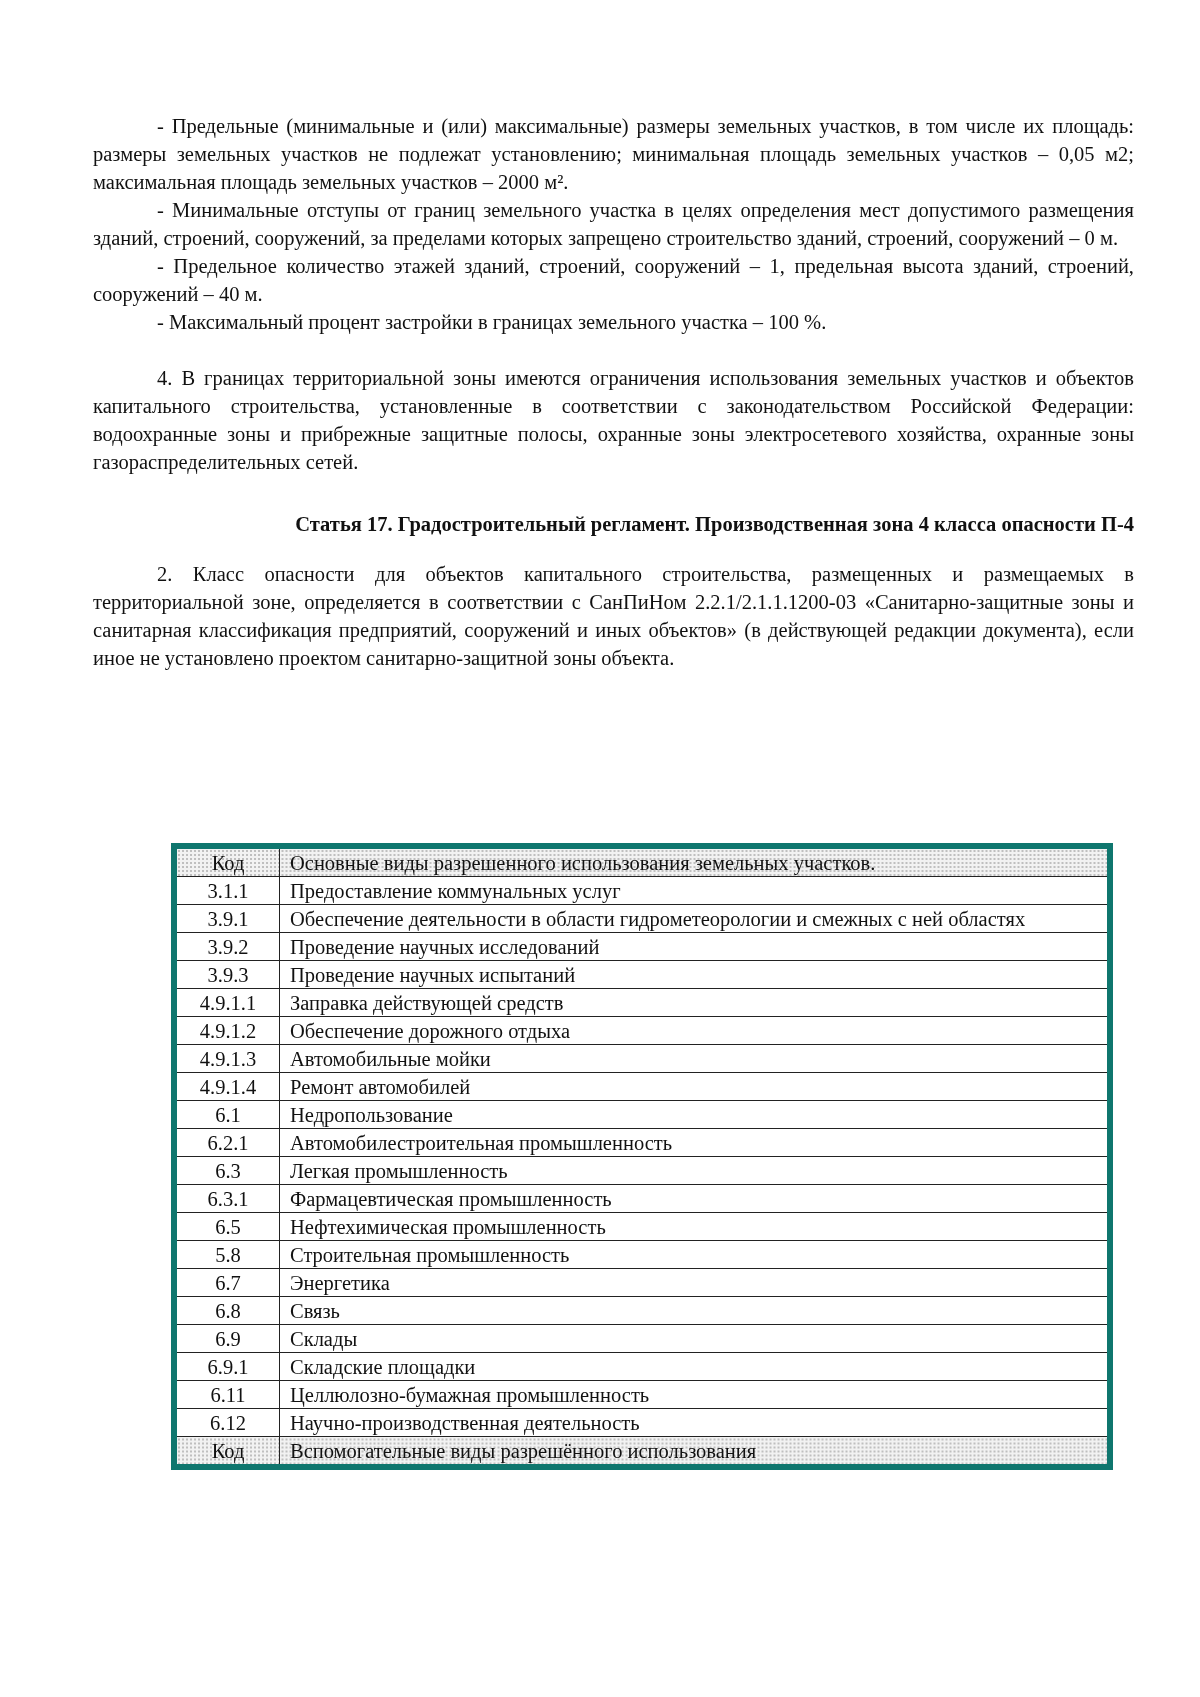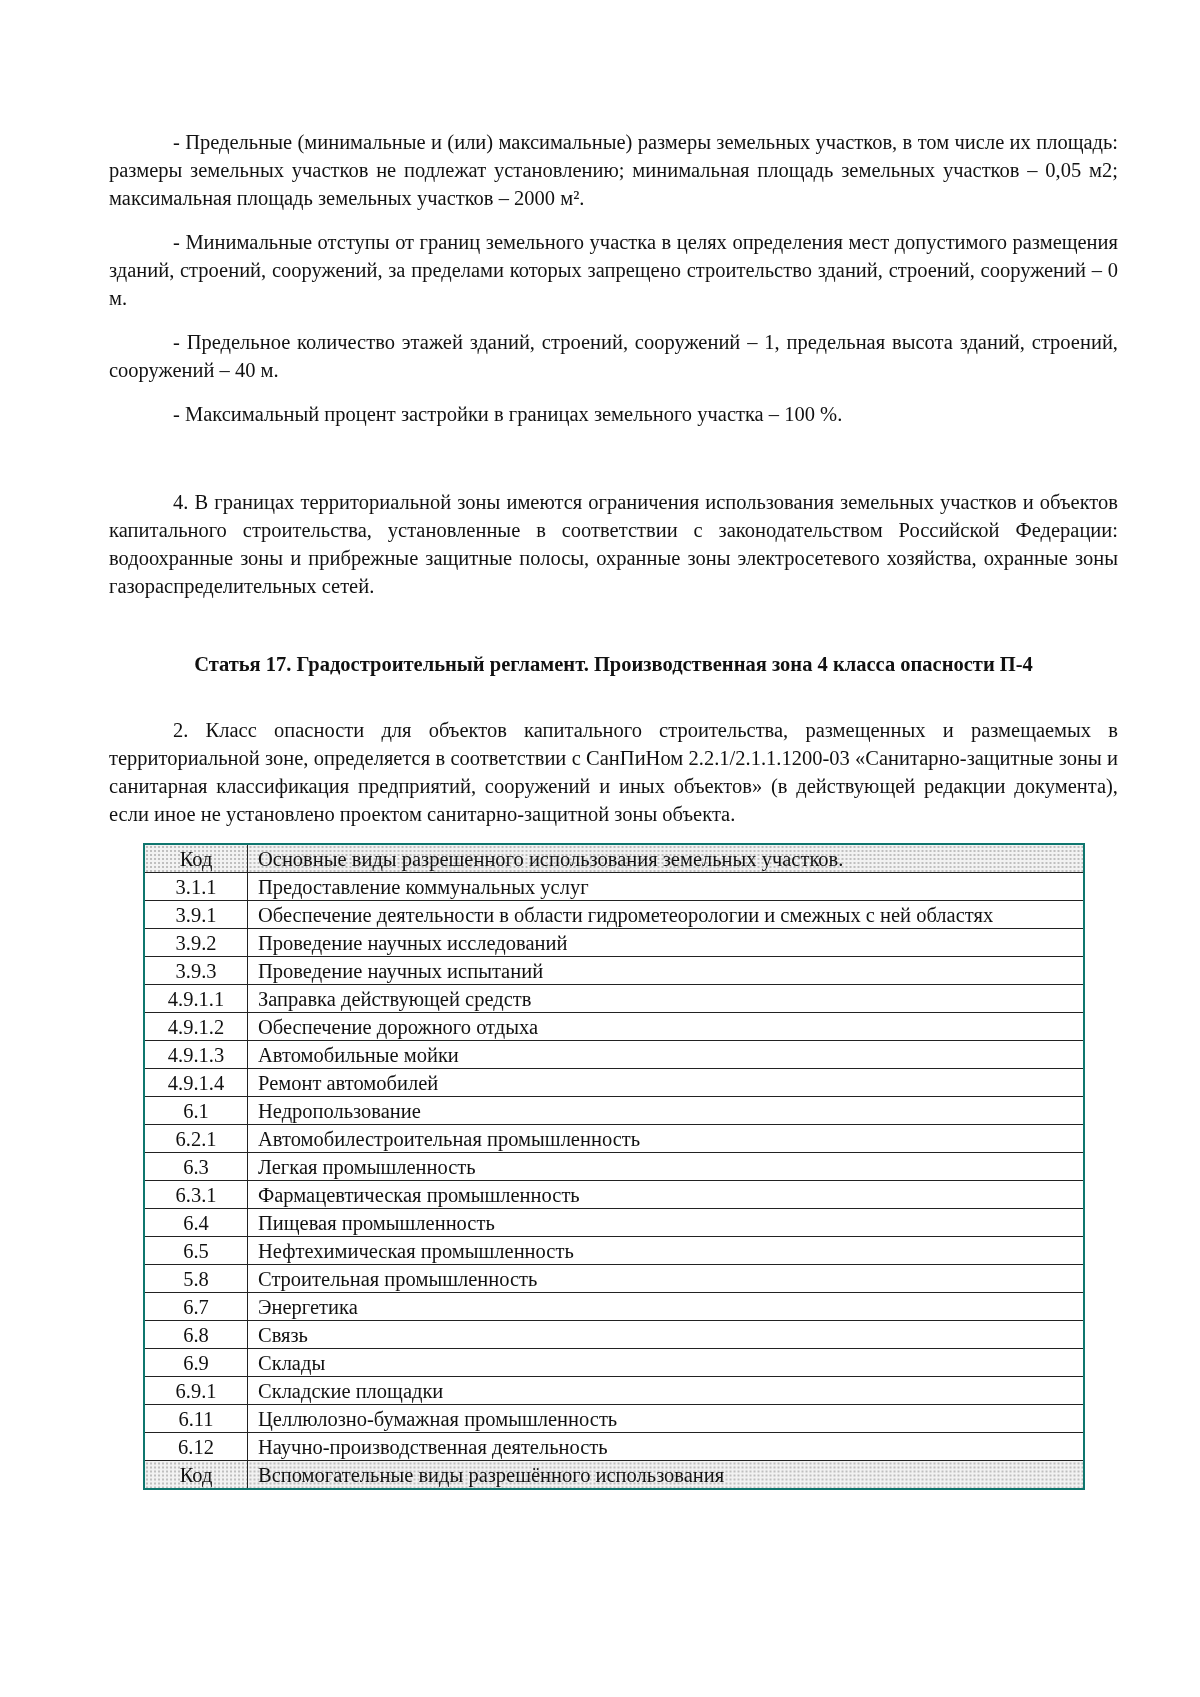--- a/index.html
+++ b/index.html
@@ -15,51 +15,52 @@
       color: #111111;
       overflow: hidden;
     }
     .page {
       position: absolute;
       left: 93px;
       top: 112px;
       width: 1041px;
     }
     p.para {
-      margin: 16px;
+      margin: 0;
       font-size: 20.5px;
       line-height: 28px;
       text-align: justify;
       text-indent: 64px;
       hyphens: none;
     }
     .gap {
       height: 28px;
     }
     h2.article-title {
       margin: 0;
       font-size: 20.5px;
       line-height: 28px;
       font-weight: bold;
-      text-align: center;
+      text-align: right;
       padding-top: 6px;
       padding-bottom: 22px;
     }
     .table-wrap {
       position: absolute;
       left: 143px;
       top: 843px;
       width: 942px;
     }
     table.uses {
       width: 100%;
       border-collapse: collapse;
       font-size: 20.5px;
       line-height: 24px;
-      border: 2px solid #0f766e;
+      border: 6px solid #0f766e;
+      margin-left: 28px;
     }
     table.uses td {
       border: 1.5px solid #222;
       padding: 2px 10px 1px 10px;
       vertical-align: middle;
     }
     table.uses td.code {
       width: 94px;
       text-align: center;
       padding: 2px 4px 1px 4px;
@@ -134,24 +135,20 @@
         </tr>
         <tr>
           <td class="code">6.3</td>
           <td>Легкая промышленность</td>
         </tr>
         <tr>
           <td class="code">6.3.1</td>
           <td>Фармацевтическая промышленность</td>
         </tr>
         <tr>
-          <td class="code">6.4</td>
-          <td>Пищевая промышленность</td>
-        </tr>
-        <tr>
           <td class="code">6.5</td>
           <td>Нефтехимическая промышленность</td>
         </tr>
         <tr>
           <td class="code">5.8</td>
           <td>Строительная промышленность</td>
         </tr>
         <tr>
           <td class="code">6.7</td>
           <td>Энергетика</td>

